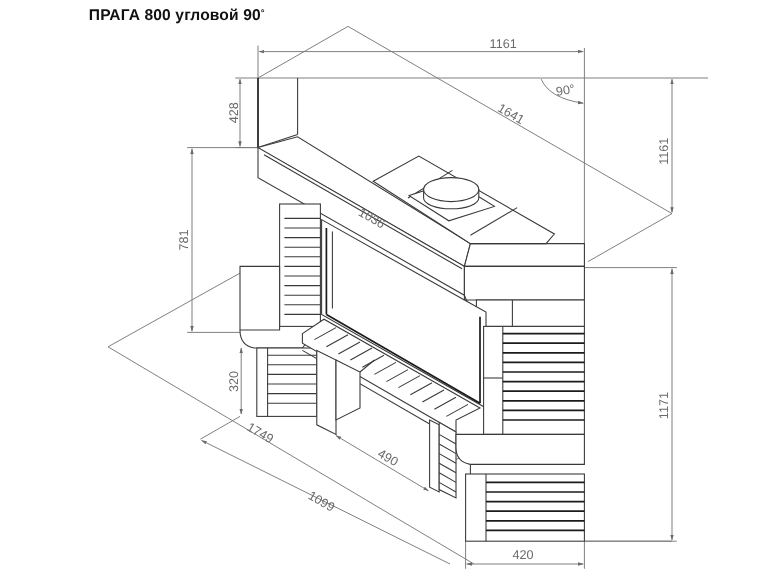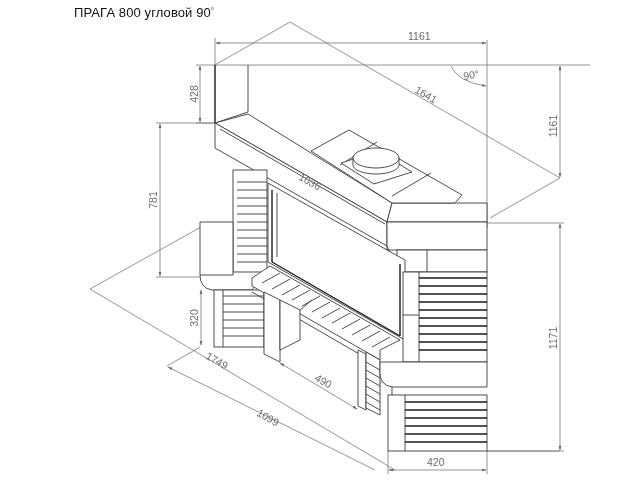--- a/index.html
+++ b/index.html
@@ -1,17 +1,17 @@
 <!DOCTYPE html>
 <html><head>
 <meta charset="utf-8">
 <style>
   html, body { margin: 0; padding: 0; background: #ffffff; }
   body { width: 640px; height: 480px; overflow: hidden; position: relative; font-family: "Liberation Sans", sans-serif; }
-  .title { position: absolute; left: 74px; top: 5px; font-size: 13px; font-weight: normal; color: #111; letter-spacing: 0.1px; }
+  .title { position: absolute; left: 74px; top: 5px; font-size: 13px; font-weight: bold; color: #111; letter-spacing: 0.1px; }
   .title sup { font-size: 8px; vertical-align: 4px; }
   svg { position: absolute; left: 0; top: 0; }
   .dim { stroke: #7a7a7a; stroke-width: 0.8; fill: none; }
   .ln { stroke: #3a3a3a; stroke-width: 0.9; fill: none; }
   .lnb { stroke: #1a1a1a; stroke-width: 1.4; fill: none; }
   .fill-w { fill: #ffffff; stroke: #3a3a3a; stroke-width: 0.9; }
   .dimtxt { font-family: "Liberation Sans", sans-serif; font-size: 10.5px; fill: #6a6a6a; }
   .arrow { fill: #6a6a6a; }
 </style>
 </head>

